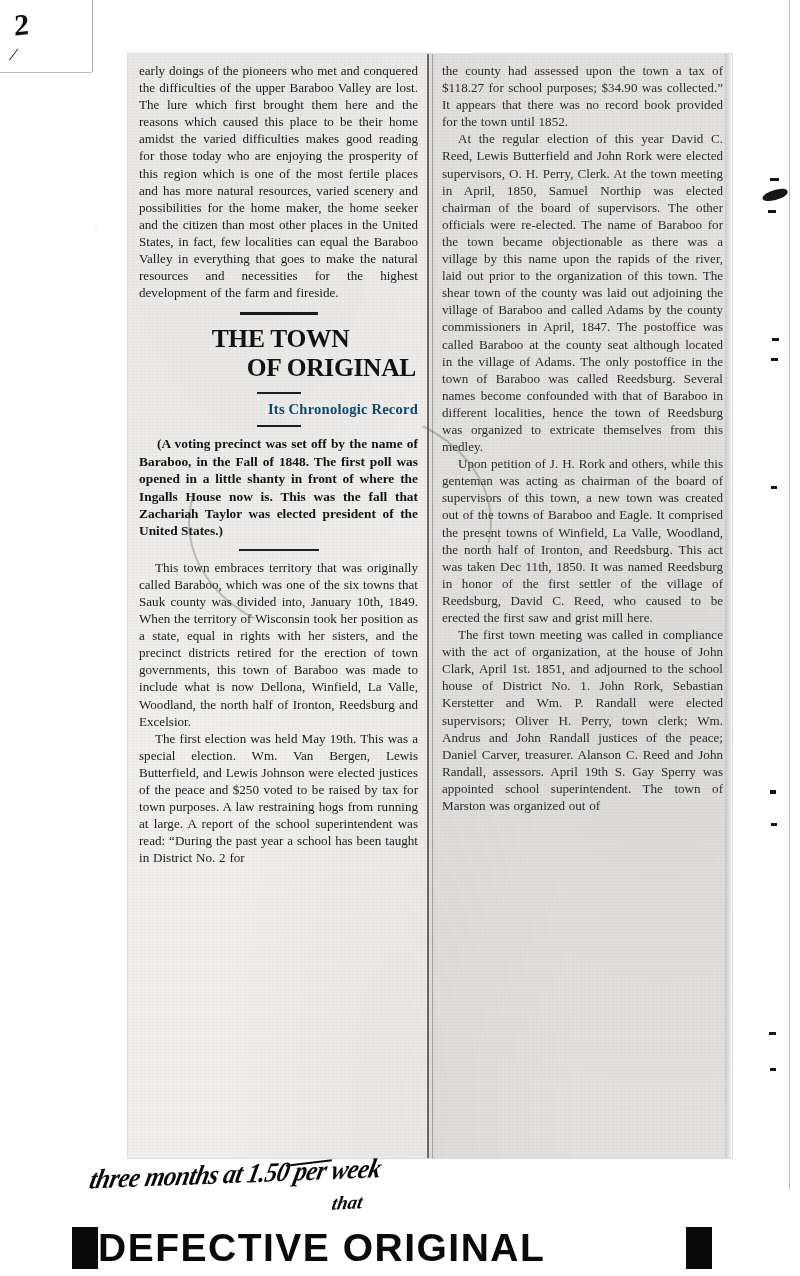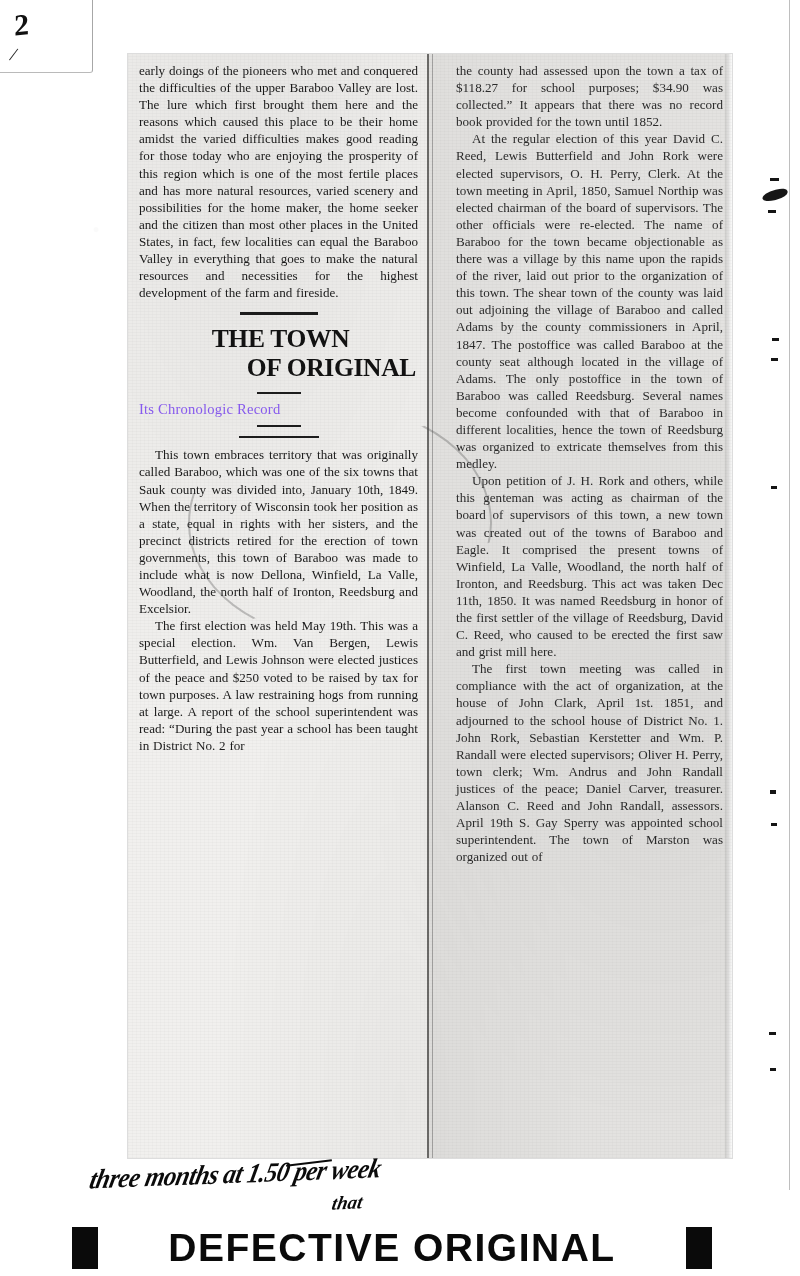--- a/index.html
+++ b/index.html
@@ -98,21 +98,21 @@
     overflow: hidden;
   }
   #column-left {
     width: 301px;
     background: #f1f0ee;
     border-right: 2px solid #6d6c6a;
   }
   #column-right {
     width: 303px;
     background: #e3e2e0;
-    padding-left: 27px;
+    padding-left: 13px;
   }
   
   #column-right::after {
     content: "";
     position: absolute;
     right: 0; top: 0; bottom: 0;
     width: 7px;
     background: linear-gradient(90deg, rgba(0,0,0,.10), rgba(255,255,255,.85));
     z-index: 4;
   }
@@ -166,24 +166,24 @@
     font-weight: 700;
     font-size: 25.5px;
     line-height: 29px;
     color: #121212;
     letter-spacing: -0.3px;
   }
   #headline-line1 { text-align: center; padding-left: 4px; }
   #headline-line2 { text-align: right; padding-right: 2px; }
   #subhead {
     font-family: "Liberation Serif", serif;
-    font-weight: 400;
+    font-weight: 700;
     font-size: 14.6px;
-    text-align: left;
-    color: #8b5cf6;
+    text-align: right;
+    color: #0c4a6e;
     margin: 2px 0 0 0;
     letter-spacing: .2px;
   }
 
   
   #intro-paragraph {
     font-family: "Liberation Serif", serif;
     font-weight: 700;
     font-size: 13.4px;
     line-height: 17.4px;
@@ -293,21 +293,21 @@
     z-index: 9;
   }
   .banner-block {
     width: 26px;
     height: 42px;
     background: #0a0a0a;
     flex: 0 0 auto;
   }
   #defective-banner-text {
     flex: 1 1 auto;
-    text-align: center;
+    text-align: left;
     font-family: "Liberation Sans", sans-serif;
     font-weight: 700;
     font-size: 39px;
     line-height: 42px;
     letter-spacing: 1.5px;
     color: #0a0a0a;
     white-space: nowrap;
   }
 </style>
 </head>
@@ -339,20 +339,21 @@
 
       <div id="headline-block">
         <div class="rule-short"></div>
         <div id="headline-line1">THE TOWN</div>
         <div id="headline-line2">OF ORIGINAL</div>
         <div class="rule-short" style="width:44px;height:2px;margin:10px auto 7px auto;"></div>
         <div id="subhead">Its Chronologic Record</div>
         <div class="rule-short" style="width:44px;height:2px;margin:7px auto 8px auto;"></div>
       </div>
 
+      <p id="intro-paragraph">(A voting precinct was set off by the name of Baraboo, in the Fall of 1848. The first poll was opened in a little shanty in front of where the Ingalls House now is. This was the fall that Zachariah Taylor was elected president of the United States.)</p>
 
       <div class="rule-short" style="width:80px;height:2px;margin:9px auto 8px auto;"></div>
 
       <p class="body-text">This town embraces territory that was originally called Baraboo, which was one of the six towns that Sauk county was divided into, January 10th, 1849. When the territory of Wisconsin took her position as a state, equal in rights with her sisters, and the precinct districts retired for the erection of town governments, this town of Baraboo was made to include what is now Dellona, Winfield, La Valle, Woodland, the north half of Ironton, Reedsburg and Excelsior.</p>
 
       <p class="body-text">The first election was held May 19th. This was a special election. Wm. Van Bergen, Lewis Butterfield, and Lewis Johnson were elected justices of the peace and $250 voted to be raised by tax for town purposes. A law restraining hogs from running at large. A report of the school superintendent was read: “During the past year a school has been taught in District No. 2 for</p>
     </div>
 
     <div class="news-column" id="column-right">
       <p class="body-text no-indent">the county had assessed upon the town a tax of $118.27 for school purposes; $34.90 was collected.” It appears that there was no record book provided for the town until 1852.</p>

